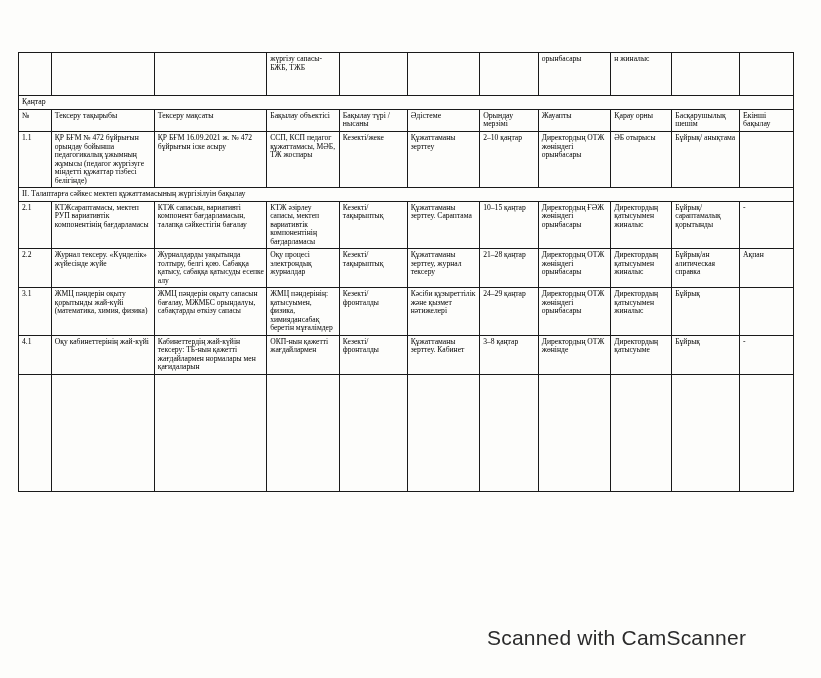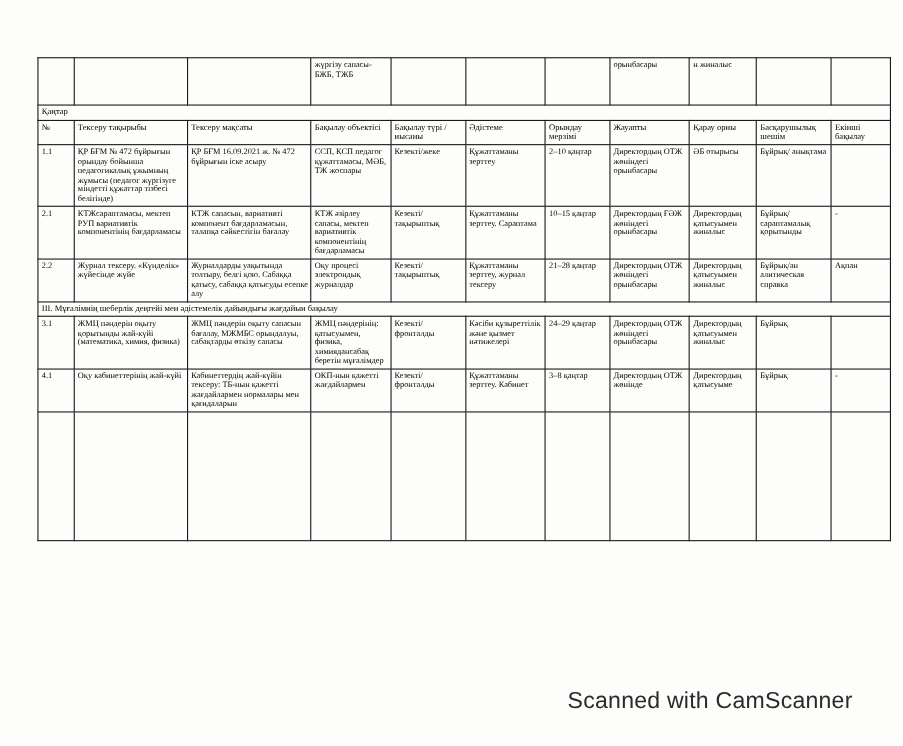--- a/index.html
+++ b/index.html
@@ -17,21 +17,21 @@
   }
   .page {
     position: absolute;
     left: 0; top: 0;
     width: 821px;
     height: 678px;
     background: #fdfdfb;
   }
   .doc-table-wrap {
     position: absolute;
-    left: 34px;
+    left: 18px;
     top: 52px;
     width: 708px;
   }
   table.doc {
     border-collapse: collapse;
     width: 776px;
     table-layout: fixed;
     font-size: 7.6px;
     line-height: 1.12;
   }
@@ -67,21 +67,21 @@
     text-align: left;
   }
   .tall-top td {
     height: 38px;
   }
   .empty-tall td {
     height: 112px;
   }
   .scanner-label {
     position: absolute;
-    left: 516px;
+    left: 487px;
     top: 626px;
     font-family: "Liberation Sans", sans-serif;
     font-size: 21px;
     color: #2b2b2b;
     letter-spacing: 0.2px;
     white-space: nowrap;
   }
 </style>
 </head>
 <body>
@@ -144,20 +144,23 @@
           <td>ССП, КСП педагог құжаттамасы, МӘБ, ТЖ жоспары</td>
           <td>Кезекті/жеке</td>
           <td>Құжаттаманы зерттеу</td>
           <td>2–10 қаңтар</td>
           <td>Директордың ОТЖ жөніндегі орынбасары</td>
           <td>ӘБ отырысы</td>
           <td>Бұйрық/ анықтама</td>
           <td></td>
         </tr>
 
+        <tr class="section-row">
+          <td colspan="11">II. Талаптарға сәйкес мектеп құжаттамасының жүргізілуін бақылау</td>
+        </tr>
         <tr>
           <td class="num-cell">2.1</td>
           <td>КТЖсараптамасы, мектеп РУП вариативтік компонентінің бағдарламасы</td>
           <td>КТЖ сапасын, вариативті компонент бағдарламасын, талапқа сәйкестігін бағалау</td>
           <td>КТЖ әзірлеу сапасы, мектеп вариативтік компонентінің бағдарламасы</td>
           <td>Кезекті/тақырыптық</td>
           <td>Құжаттаманы зерттеу. Сараптама</td>
           <td>10–15 қаңтар</td>
           <td>Директордың ҒӘЖ жөніндегі орынбасары</td>
           <td>Директордың қатысуымен жиналыс</td>
@@ -171,23 +174,20 @@
           <td>Оқу процесі электрондық журналдар</td>
           <td>Кезекті/тақырыптық</td>
           <td>Құжаттаманы зерттеу, журнал тексеру</td>
           <td>21–28 қаңтар</td>
           <td>Директордың ОТЖ жөніндегі орынбасары</td>
           <td>Директордың қатысуымен жиналыс</td>
           <td>Бұйрық/ан алитическая справка</td>
           <td>Ақпан</td>
         </tr>
 
-        <tr class="section-row">
-          <td colspan="11">III. Мұғалімнің шеберлік деңгейі мен әдістемелік дайындығы жағдайын бақылау</td>
-        </tr>
         <tr>
           <td class="num-cell">3.1</td>
           <td>ЖМЦ пәндерін оқыту қорытынды жай-күйі (математика, химия, физика)</td>
           <td>ЖМЦ пәндерін оқыту сапасын бағалау, МЖМБС орындалуы, сабақтарды өткізу сапасы</td>
           <td>ЖМЦ пәндерінің: қатысуымен, физика, химиядансабақ беретін мұғалімдер</td>
           <td>Кезекті/фронталды</td>
           <td>Кәсіби құзыреттілік және қызмет нәтижелері</td>
           <td>24–29 қаңтар</td>
           <td>Директордың ОТЖ жөніндегі орынбасары</td>
           <td>Директордың қатысуымен жиналыс</td>

